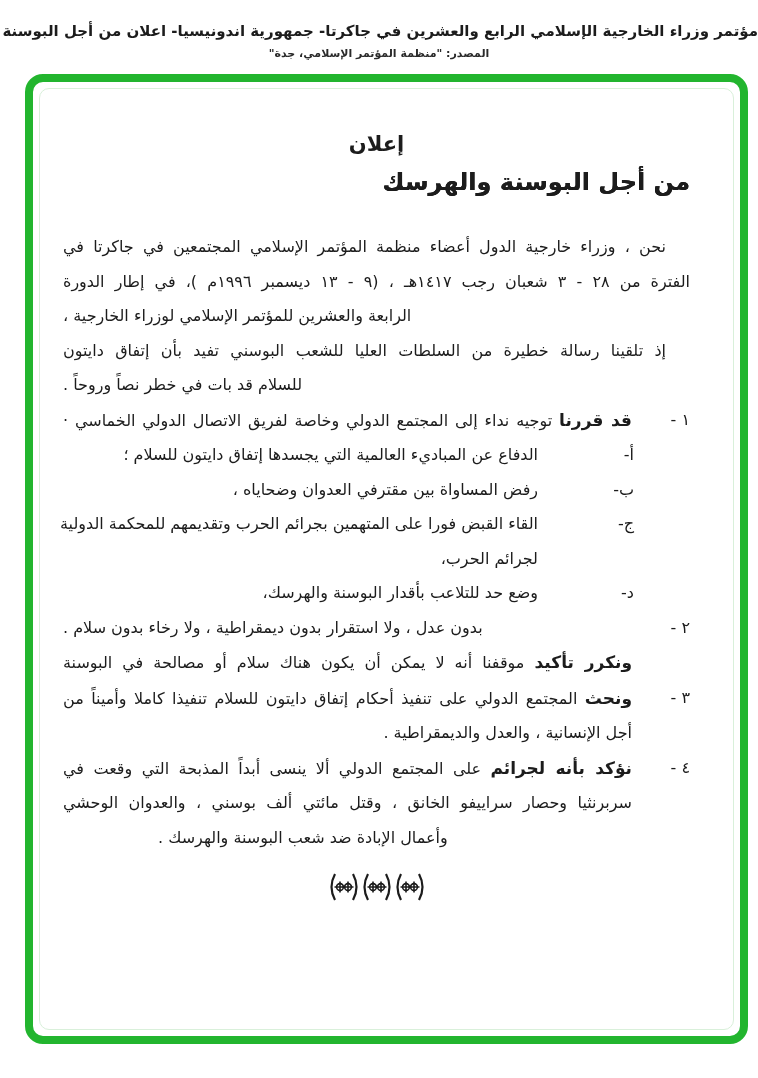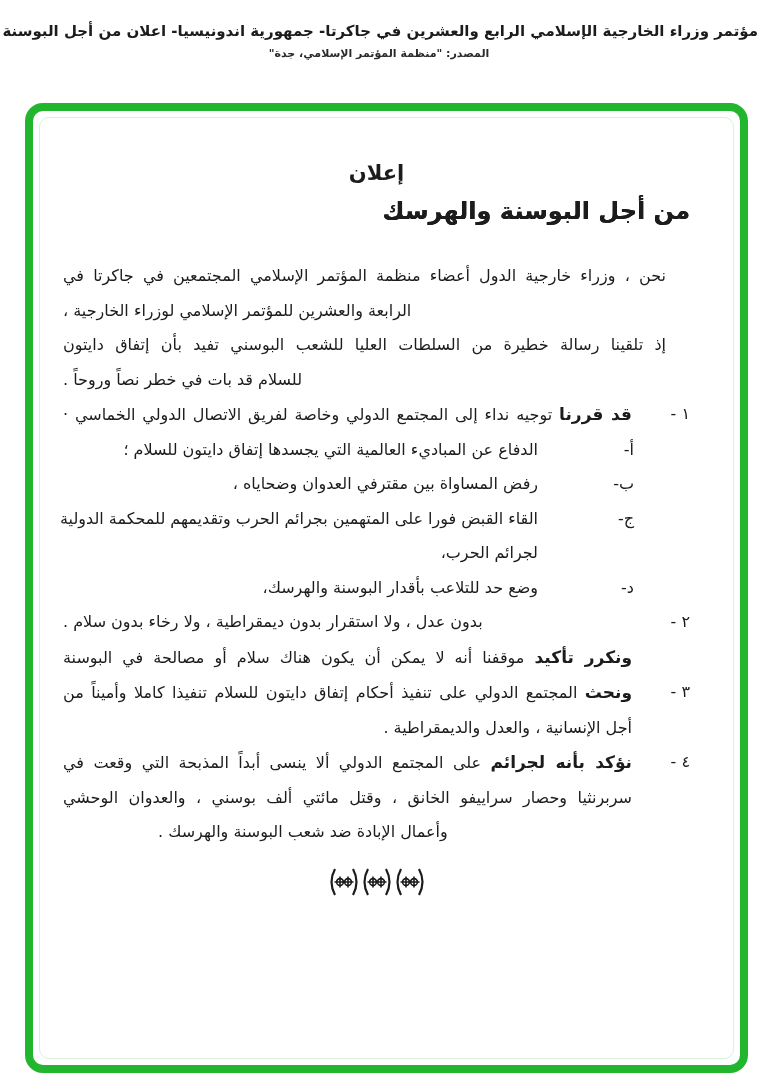--- a/index.html
+++ b/index.html
@@ -10,21 +10,21 @@
     overflow:hidden;
     font-family:"DejaVu Sans", sans-serif;
     color:#1c1c1c;
   }
   
   .top-header{position:absolute;top:22px;left:0;width:758px;text-align:center;}
   .conf-title{font-size:15px;font-weight:bold;white-space:nowrap;letter-spacing:-0.2px;}
   .source-line{font-size:11px;font-weight:bold;margin-top:7px;color:#2a2a2a;}
   
   .frame{
-    position:absolute;left:25px;top:103px;
+    position:absolute;left:25px;top:74px;
     width:723px;height:970px;
     box-sizing:border-box;
     border:8px solid #22b52e;
     border-radius:18px;
     background:#ffffff;
   }
   .frame-inner{
     position:absolute;inset:6px;
     border:1px solid #d9f0da;
     border-radius:10px;
@@ -76,20 +76,21 @@
 
     <div class="content">
 
       <div class="title-main">إعلان</div>
       <div class="title-sub">من أجل البوسنة والهرسك</div>
 
       <div class="body-text">
 
         <div>
           <div class="line just-indent">نحن ، وزراء خارجية الدول أعضاء منظمة المؤتمر الإسلامي المجتمعين في جاكرتا في</div>
+          <div class="line just">الفترة من ٢٨ - ٣ شعبان رجب ١٤١٧هـ ، (٩ - ١٣ ديسمبر ١٩٩٦م )، في إطار الدورة</div>
           <div class="line l-left">الرابعة والعشرين للمؤتمر الإسلامي لوزراء الخارجية ،</div>
         </div>
 
         <div>
           <div class="line just-indent">إذ تلقينا رسالة خطيرة من السلطات العليا للشعب البوسني تفيد بأن إتفاق دايتون</div>
           <div class="line l-left">للسلام قد بات في خطر نصاً وروحاً .</div>
         </div>
 
         <div class="item">
           <div class="num-col">١ -</div>

